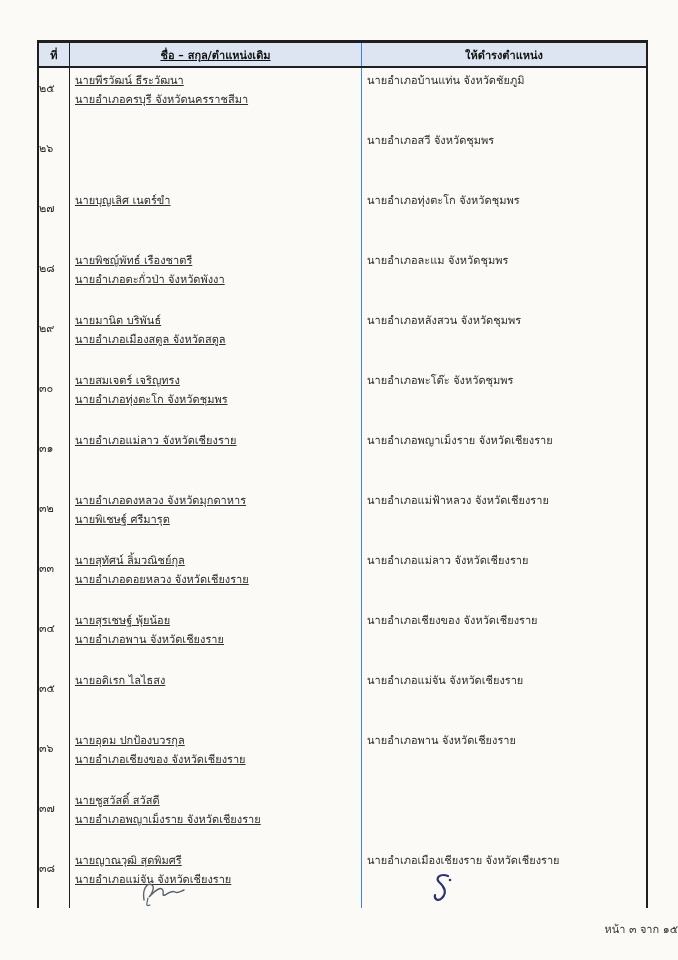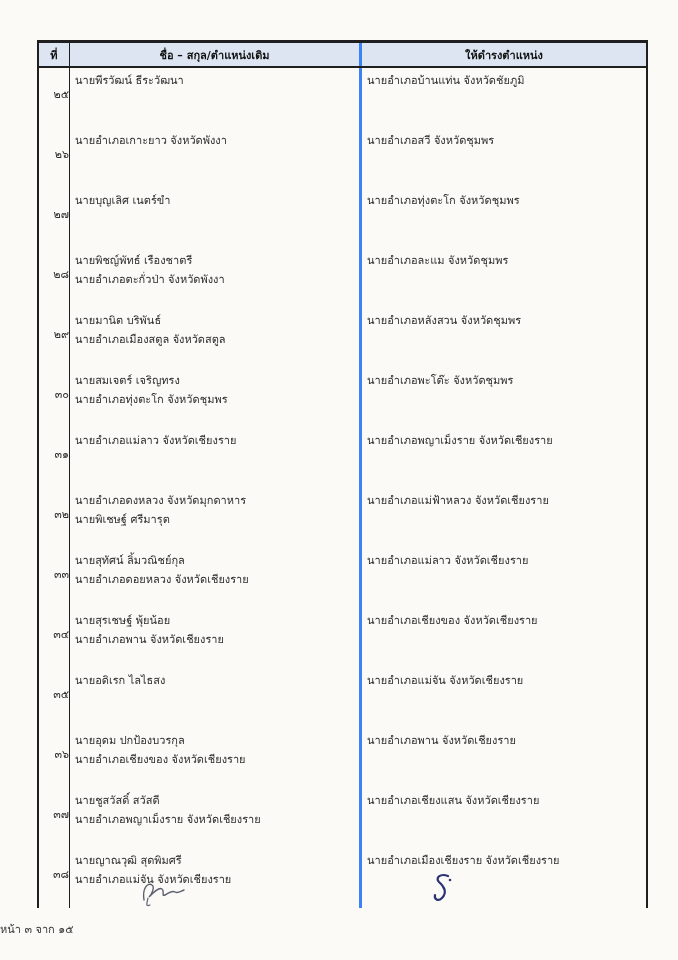--- a/index.html
+++ b/index.html
@@ -14,29 +14,29 @@
     border-top:3px solid #1f1f1f;
   }
   .header-row {
     display:flex; height:25px; background:#dce5f1;
     border-bottom:2px solid #1f1f1f;
     font-size:11px; font-weight:bold; color:#111;
   }
   .header-row .cell { display:flex; align-items:center; justify-content:center; }
   .cell { overflow:hidden; }
   .col-no   { width:31px;  border-right:1px solid #1f1f1f; flex:none; }
-  .col-name { width:292px; border-right:3px solid #3b82f6; flex:none; }
+  .col-name { width:292px; border-right:1px solid #3b82f6; flex:none;text-decoration:underline; }
   .col-new  { flex:1; }
   .data-row { display:flex; height:60px; }
-  .data-row .col-no { text-align:right; padding-top:17px; font-size:11px; }
+  .data-row .col-no { text-align:left; padding-top:11px; font-size:11px; }
   .data-row .col-name, .data-row .col-new { padding:3px 5px 0 5px; }
   .line { font-size:11px; line-height:19px; white-space:nowrap; }
   .footer {
     position:absolute; left:0; top:920px; width:100%;
-    text-align:left; font-size:11px; color:#3a3a3a;
+    text-align:right; font-size:11px; color:#3a3a3a;
   }
   .signature { position:absolute; left:138px; top:878px; }
   .paraph    { position:absolute; left:430px; top:872px; }
 </style>
 </head>
 <body>
 
 <div class="page">
 
   <div class="doc-table">
@@ -45,29 +45,29 @@
       <div class="cell col-name">ชื่อ – สกุล/ตำแหน่งเดิม</div>
       <div class="cell col-new">ให้ดำรงตำแหน่ง</div>
     </div>
 
     <div id="rows">
 
     <div class="data-row">
         <div class="cell col-no">๒๕</div>
         <div class="cell col-name">
           <div class="line">นายพีรวัฒน์ ธีระวัฒนา</div>
+          <div class="line">นายอำเภอครบุรี จังหวัดนครราชสีมา</div>
         </div>
         <div class="cell col-new">
           <div class="line">นายอำเภอบ้านแท่น จังหวัดชัยภูมิ</div>
         </div>
       </div>
         <div class="data-row">
         <div class="cell col-no">๒๖</div>
         <div class="cell col-name">
-          <div class="line">นายอำเภอเกาะยาว จังหวัดพังงา</div>
         </div>
         <div class="cell col-new">
           <div class="line">นายอำเภอสวี จังหวัดชุมพร</div>
         </div>
       </div>
         <div class="data-row">
         <div class="cell col-no">๒๗</div>
         <div class="cell col-name">
           <div class="line">นายบุญเลิศ เนตร์ขำ</div>
         </div>
@@ -162,23 +162,20 @@
         <div class="cell col-new">
           <div class="line">นายอำเภอพาน จังหวัดเชียงราย</div>
         </div>
       </div>
         <div class="data-row">
         <div class="cell col-no">๓๗</div>
         <div class="cell col-name">
           <div class="line">นายชูสวัสดิ์ สวัสดี</div>
           <div class="line">นายอำเภอพญาเม็งราย จังหวัดเชียงราย</div>
         </div>
-        <div class="cell col-new">
-          <div class="line">นายอำเภอเชียงแสน จังหวัดเชียงราย</div>
-        </div>
       </div>
         <div class="data-row">
         <div class="cell col-no">๓๘</div>
         <div class="cell col-name">
           <div class="line">นายญาณวุฒิ สุดพิมศรี</div>
           <div class="line">นายอำเภอแม่จัน จังหวัดเชียงราย</div>
         </div>
         <div class="cell col-new">
           <div class="line">นายอำเภอเมืองเชียงราย จังหวัดเชียงราย</div>
         </div>

